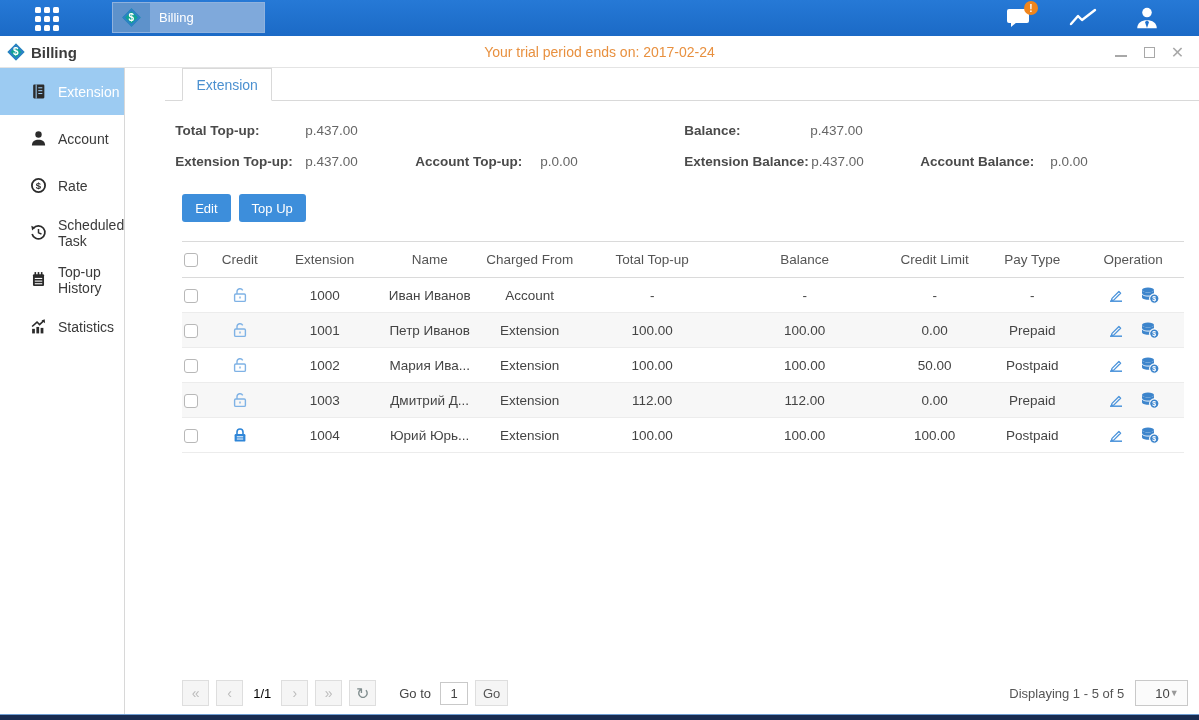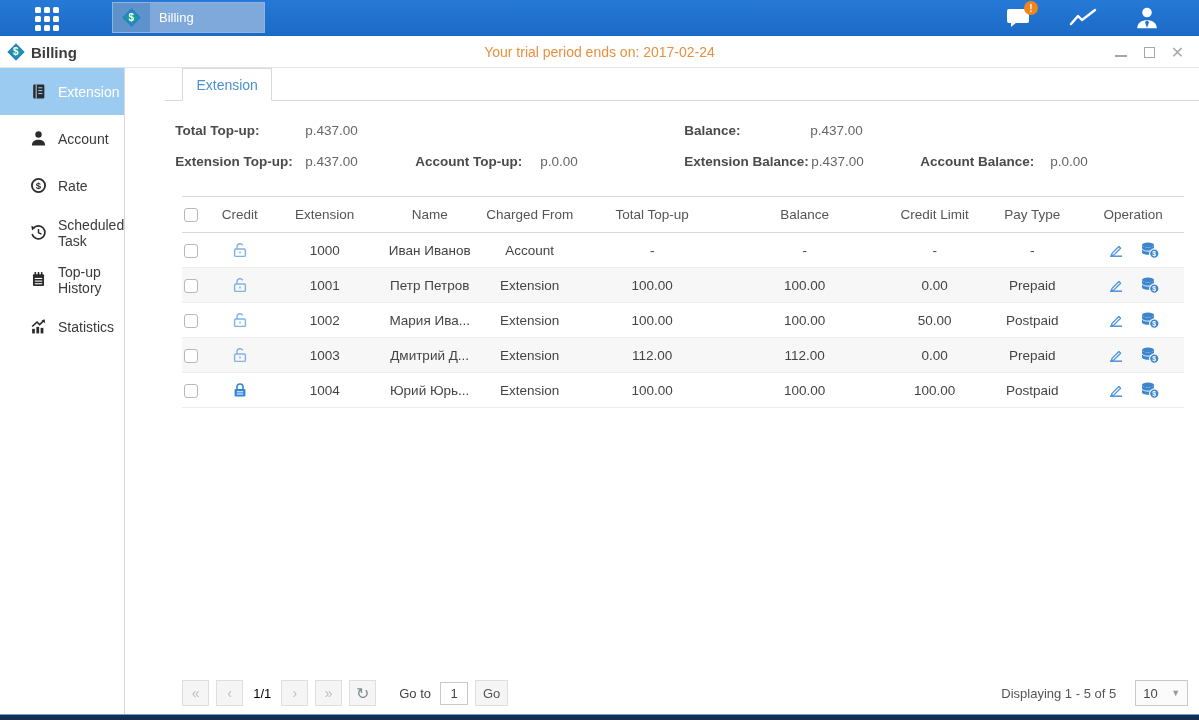--- a/index.html
+++ b/index.html
@@ -117,21 +117,21 @@
   }
   .pg-btn.refresh { color:#7f8c8d; font-size:16px; }
   .page-ind { margin:0 10px 0 3px; color:#000000; }
   .goto-label { margin:0 9px 0 16px; color:#444; }
   .goto-input { width:28px; height:23px; border:1px solid #c9c9c9; text-align:center; font-size:13px; color:#444; font-family:inherit; padding:0; }
   .go-btn { width:33px; height:26px; background:#f5f5f5; border:1px solid #dedede; margin-left:7px; font-size:13px; color:#555; font-family:inherit; cursor:pointer; }
   .pager-right { margin-left:auto; display:flex; align-items:center; gap:11px; }
   .displaying { color:#555; }
   .page-size {
     width:53px; height:26px; border:1px solid #c9c9c9; background:#fbfbfb;
-    display:flex; align-items:center; justify-content:space-between; padding:0 7px; cursor:pointer; color:#444;margin-left:8px;
+    display:flex; align-items:center; justify-content:space-between; padding:0 19px; cursor:pointer; color:#444;
   }
   .caret { color:#999; font-size:9px; }
 
   .bottom-strip { position:absolute; left:0; right:0; bottom:0; height:6px; background:#182b50; border-top:1px solid #6f9cd1; }
 </style>
 </head>
 <body>
 
 <div class="screen">
 
@@ -278,20 +278,24 @@
           </div>
           <div class="sum-row">
             <span class="lbl w127">Extension Balance:</span>
             <span class="w109">p.437.00</span>
             <span class="lbl w130">Account Balance:</span>
             <span>p.0.00</span>
           </div>
         </div>
       </div>
 
+      <div class="actions">
+        <button class="btn-primary">Edit</button>
+        <button class="btn-primary">Top Up</button>
+      </div>
 
       <table class="ext-table">
         <colgroup>
           <col style="width:30px">
             <col style="width:55px">
             <col style="width:115px">
             <col style="width:95px">
             <col style="width:105px">
           <col style="width:140px">
             <col style="width:165px">
@@ -345,21 +349,21 @@
               </td>
             </tr>
             <tr>
               <td class="cb-col"><span class="cb"></span></td>
               <td class="status-cell"><svg width="18" height="18" viewBox="0 0 18 18">
                   <path d="M6 8 V5.6 a3 3 0 0 1 5.7 -1.2" fill="none" stroke="#7fb2e5" stroke-width="1.4"></path>
                   <rect x="3.6" y="8" width="10.8" height="7.4" rx="1.2" fill="none" stroke="#7fb2e5" stroke-width="1.4"></rect>
                   <line x1="9" y1="10.4" x2="9" y2="12.6" stroke="#7fb2e5" stroke-width="1.4"></line>
                 </svg></td>
               <td>1001</td>
-              <td>Петр Петров</td>
+              <td>Петр Иванов</td>
               <td>Extension</td>
               <td>100.00</td>
               <td>100.00</td>
               <td>0.00</td>
               <td>Prepaid</td>
               <td>
                 <div class="op-icons">
                   <svg width="18" height="18" viewBox="0 0 18 18">
                     <line x1="3" y1="15.2" x2="15" y2="15.2" stroke="#4c94db" stroke-width="1.5"></line>
                     <path d="M5 12.4 L11.9 5.5 l1.7 1.7 L6.7 14.1 l-2.3 0.6 z" fill="none" stroke="#4c94db" stroke-width="1.3" stroke-linejoin="round"></path>

